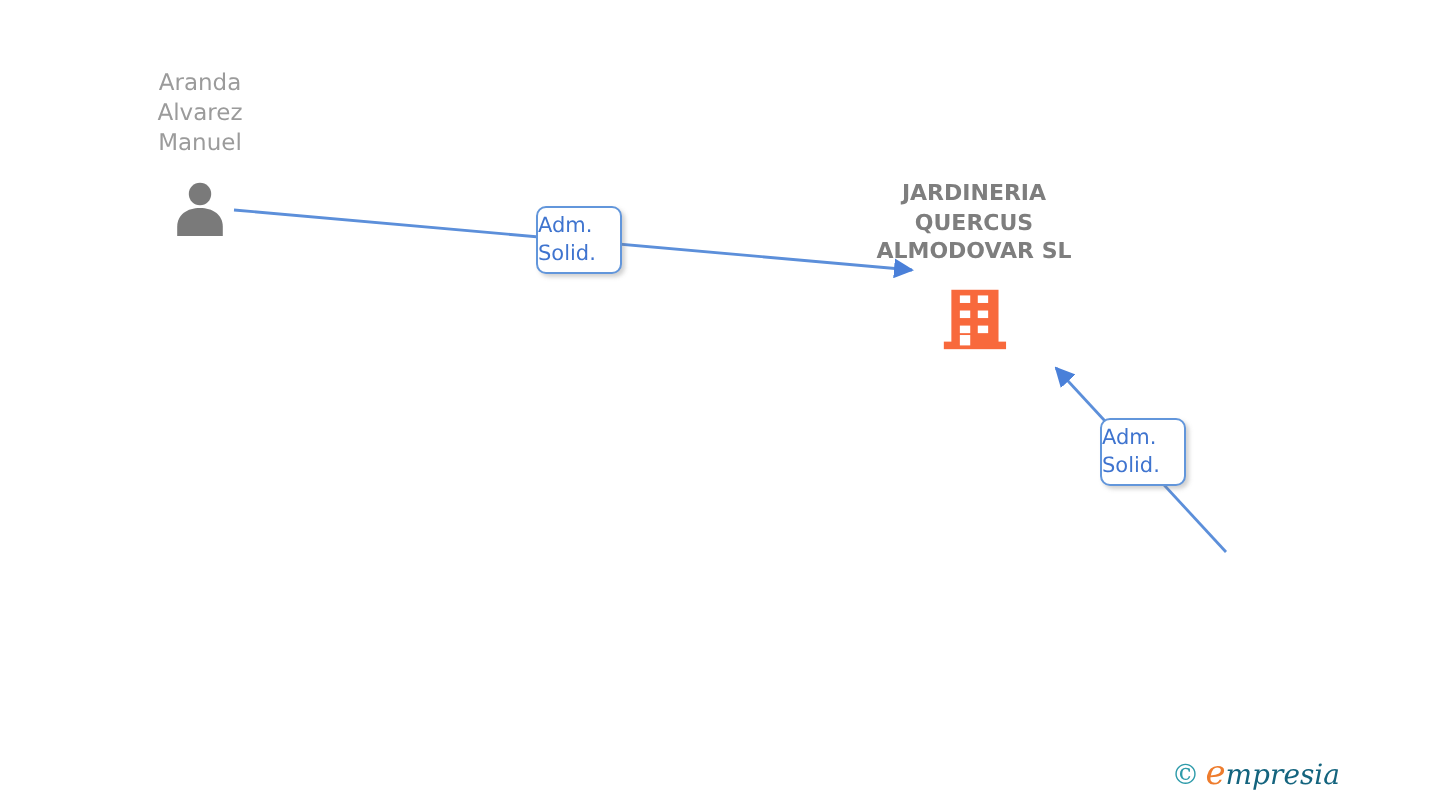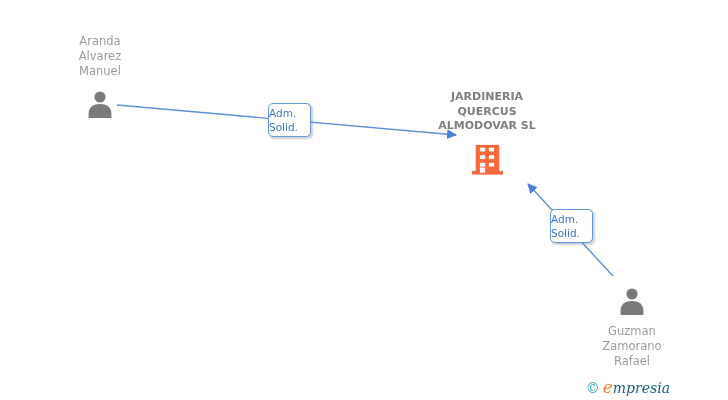--- a/index.html
+++ b/index.html
@@ -111,29 +111,20 @@
       <rect x="10.5" y="5" width="5.5" height="4" fill="#ffffff"></rect>
       <rect x="20" y="5" width="5.5" height="4" fill="#ffffff"></rect>
       <rect x="10.5" y="13" width="5.5" height="4" fill="#ffffff"></rect>
       <rect x="20" y="13" width="5.5" height="4" fill="#ffffff"></rect>
       <rect x="10.5" y="21" width="5.5" height="4" fill="#ffffff"></rect>
       <rect x="20" y="21" width="5.5" height="4" fill="#ffffff"></rect>
       <rect x="10.5" y="26" width="5.5" height="5.5" fill="#ffffff"></rect>
     </svg>
   </div>
 
-  <div class="node node-person-bottom" style="left:572px; top:287px;">
-    <svg class="person-glyph" viewBox="0 0 28 28" xmlns="http://www.w3.org/2000/svg">
-      <circle cx="14" cy="7" r="5.6" fill="#7A7A7A"></circle>
-      <path d="M2.6 28 v-4.6 c0 -6.2 5.1 -9.4 11.4 -9.4 s11.4 3.2 11.4 9.4 V28 Z" fill="#7A7A7A"></path>
-    </svg>
-    <div class="person-name">Guzman
-Zamorano
-Rafael</div>
-  </div>
 
   <div class="edge-label" style="left:268px; top:103px;">Adm.
 Solid.</div>
   <div class="edge-label" style="left:550px; top:209px;">Adm.
 Solid.</div>
 
   <div class="watermark">
     <span class="wm-copy">©</span><span class="wm-e">e</span><span class="wm-rest">mpresia</span>
   </div>
 

